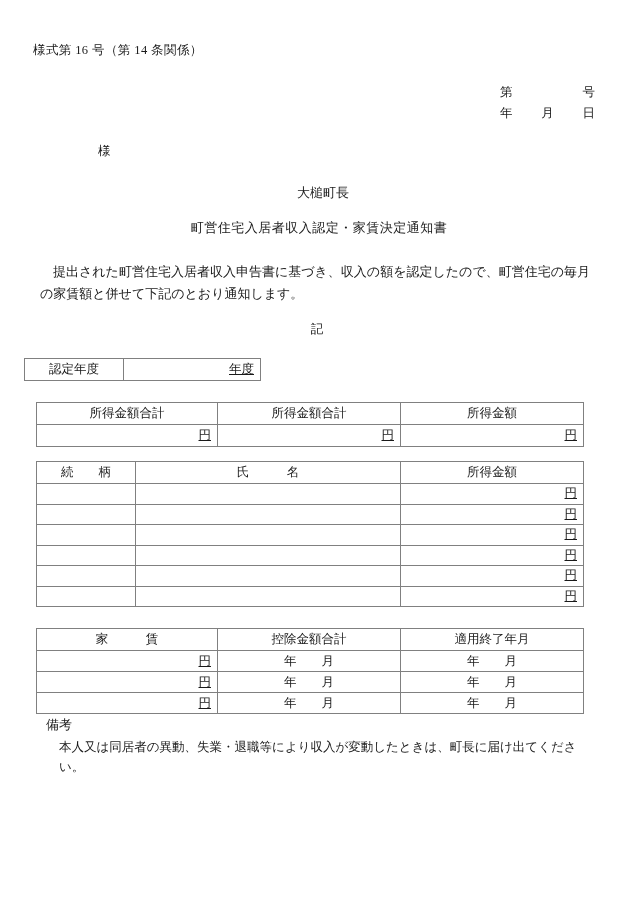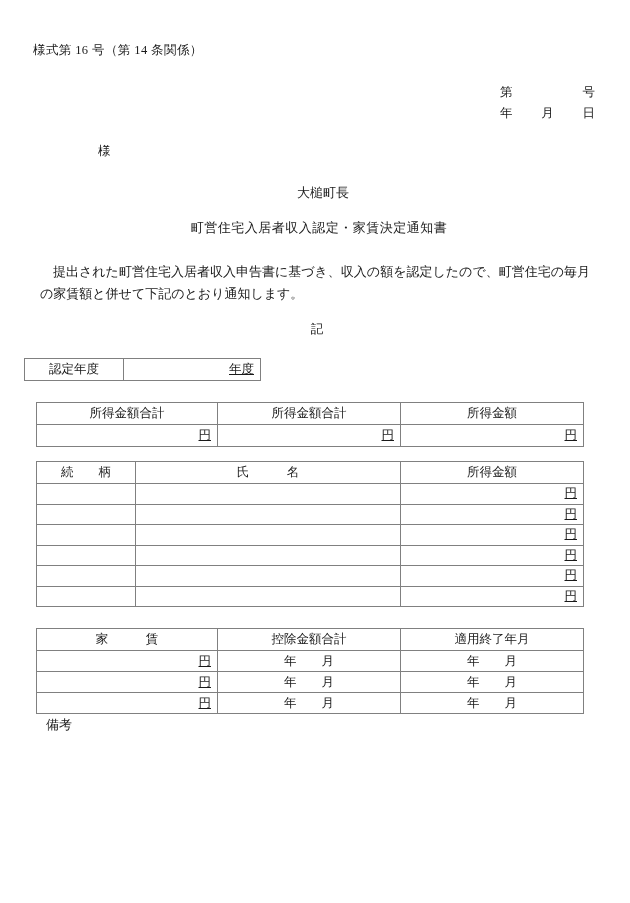--- a/index.html
+++ b/index.html
@@ -286,14 +286,15 @@
       </tr>
       <tr>
         <td class="r">円</td>
         <td class="l pad-left-date">年　　月</td>
         <td class="l pad-left-date">年　　月</td>
       </tr>
     </tbody>
   </table>
 
   <div class="remarks-label">備考</div>
+  <div class="remarks-text">本人又は同居者の異動、失業・退職等により収入が変動したときは、町長に届け出てください。</div>
 
 </div>
 
 </body></html>

